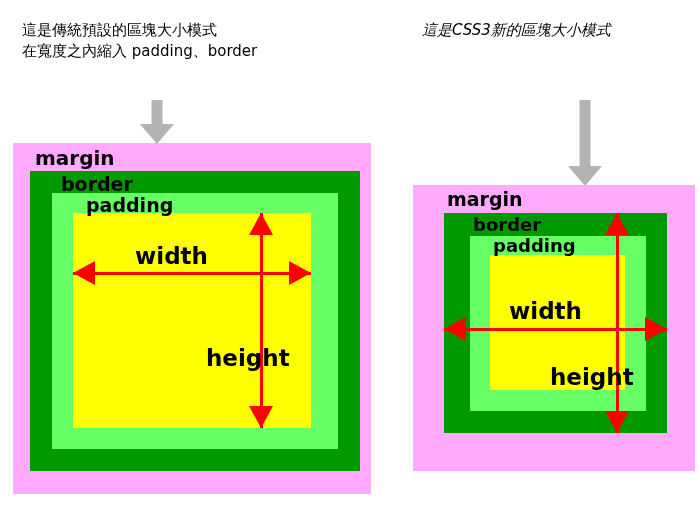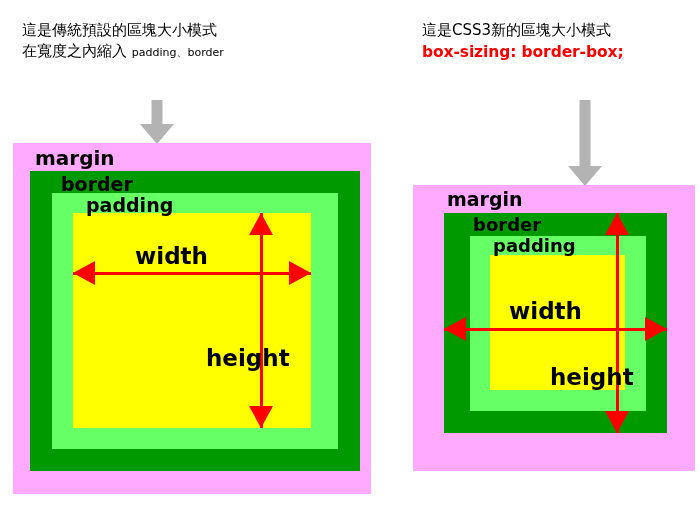--- a/index.html
+++ b/index.html
@@ -35,25 +35,25 @@
     margin-left: 9px;
   }
   .caption .ln.code {
     font-weight: bold;
     color: #ff0000;
     font-size: 15.5px;
     letter-spacing: -0.1px;
   }
   .caption .ln.mix .latin {
     font-family: "DejaVu Sans", "Liberation Sans", sans-serif;
-    font-size: 11px;
+    font-size: 15px;
   }
 
   #caption-left  { left: 13px;  top: 20px; }
-  #caption-right { left: 413px; top: 20px; }
+  #caption-right { left: 413px; top: 20px; font-style: italic; }
 
   
   .gray-arrow {
     position: absolute;
   }
   .gray-arrow .shaft {
     position: absolute;
     background: #b3b3b3;
     left: 50%;
     transform: translateX(-50%);
@@ -207,21 +207,20 @@
     </div>
     <div class="arrow-v">
       <span class="line"></span>
       <span class="tip up"></span>
       <span class="tip down"></span>
     </div>
   </div>
 
   <div class="caption" id="caption-right">
     <span class="ln">這是CSS3新的區塊大小模式</span>
-    <span class="ln code">box-sizing: border-box;</span>
   </div>
 
   <div class="gray-arrow" id="gray-arrow-right">
     <span class="shaft"></span>
     <span class="head"></span>
   </div>
 
   <div class="boxmodel" id="boxmodel-right">
     <div class="layer-border"></div>
     <div class="layer-padding"></div>

